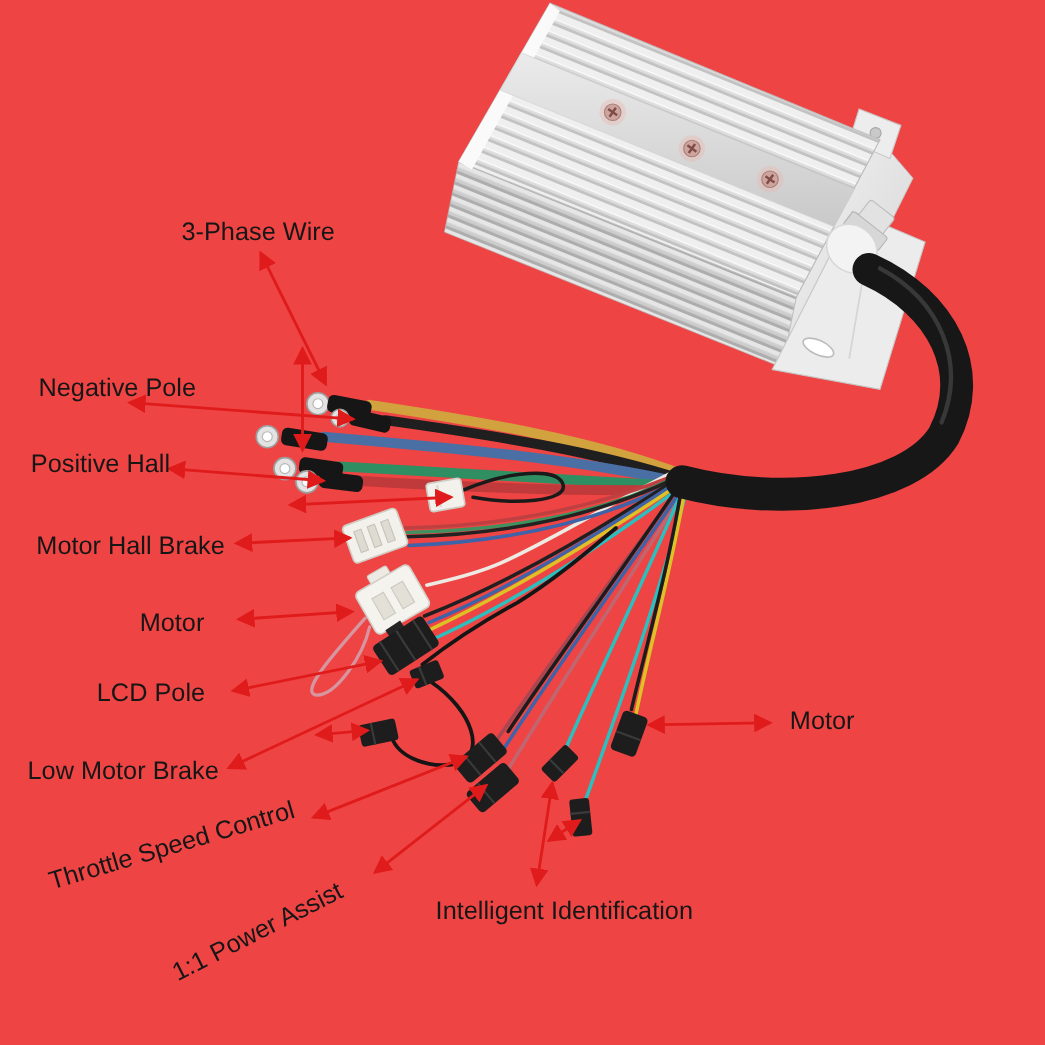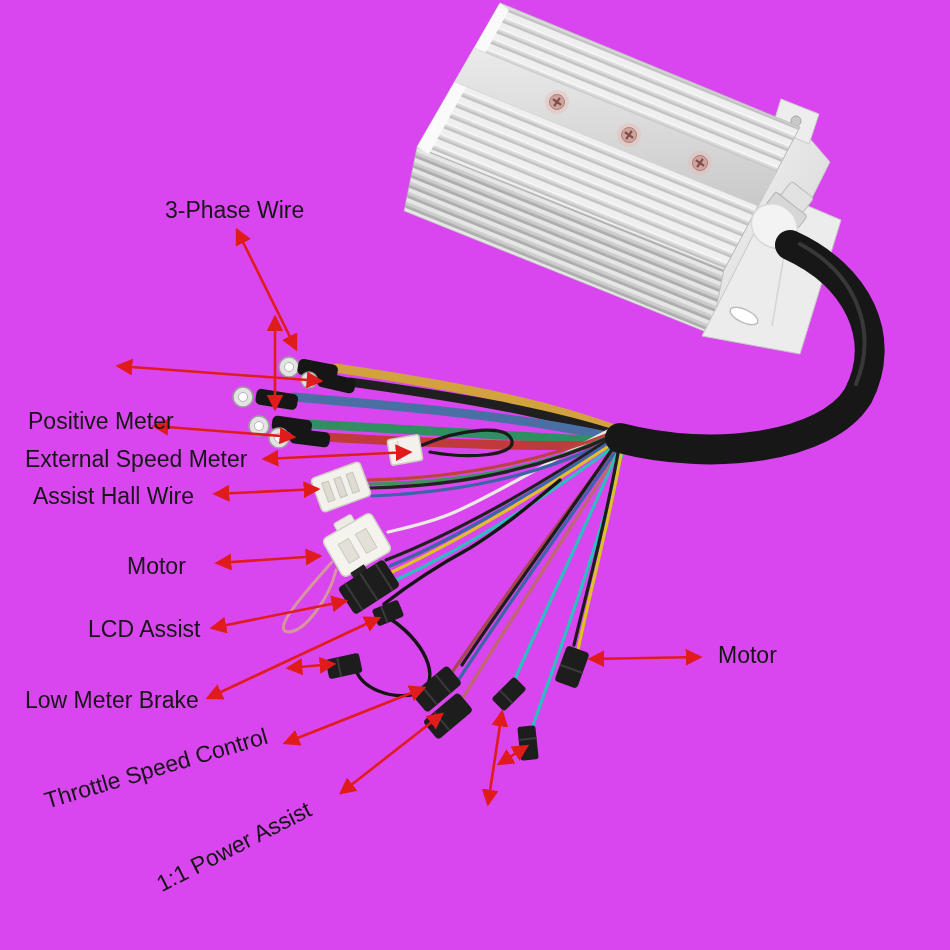--- a/index.html
+++ b/index.html
@@ -1,16 +1,16 @@
 <!DOCTYPE html>
 <html><head>
 <meta charset="utf-8">
 <style>
   html,body{margin:0;padding:0;background:#fff;}
-  .stage{position:relative;width:950px;height:950px;background:#d946ef;overflow:hidden;
+  .stage{position:relative;width:950px;height:950px;background:#ef4444;overflow:hidden;
          font-family:"Liberation Sans",sans-serif;}
   .stage svg{position:absolute;left:0;top:0;}
   .lbl{position:absolute;font-size:23px;line-height:26px;color:#161616;white-space:nowrap;
        font-family:"Liberation Sans",sans-serif;}
   .rot{transform-origin:0 50%;}
   .r16{transform:rotate(-16.5deg);}
   .r27{transform:rotate(-27deg);}
 </style>
 </head>
 <body>
@@ -226,23 +226,24 @@
     <line x1="208" y1="698" x2="379" y2="618" marker-start="url(#ah)" marker-end="url(#ah)"></line>
     <line x1="285" y1="743" x2="424" y2="688" marker-start="url(#ah)" marker-end="url(#ah)"></line>
     <line x1="341" y1="793" x2="442" y2="714" marker-start="url(#ah)" marker-end="url(#ah)"></line>
     <line x1="488" y1="804" x2="502" y2="712" marker-start="url(#ah)" marker-end="url(#ah)"></line>
     <line x1="499" y1="764" x2="527" y2="746" marker-start="url(#ah)" marker-end="url(#ah)"></line>
     <line x1="590" y1="659" x2="700" y2="657" marker-start="url(#ah)" marker-end="url(#ah)"></line>
   </g>
 </svg>
 
 <div class="lbl" style="left:165px;top:197px">3-Phase Wire</div>
-<div class="lbl" style="left:28px;top:408px">Positive Meter</div>
-<div class="lbl" style="left:25px;top:446px">External Speed Meter</div>
-<div class="lbl" style="left:33px;top:483px">Assist Hall Wire</div>
+<div class="lbl" style="left:35px;top:339px">Negative Pole</div>
+<div class="lbl" style="left:28px;top:408px">Positive Hall</div>
+<div class="lbl" style="left:33px;top:483px">Motor Hall Brake</div>
 <div class="lbl" style="left:127px;top:553px">Motor</div>
-<div class="lbl" style="left:88px;top:616px">LCD Assist</div>
-<div class="lbl" style="left:25px;top:687px">Low Meter Brake</div>
+<div class="lbl" style="left:88px;top:616px">LCD Pole</div>
+<div class="lbl" style="left:25px;top:687px">Low Motor Brake</div>
 <div class="lbl rot r16" style="left:45px;top:788px">Throttle Speed Control</div>
 <div class="lbl rot r27" style="left:158px;top:872px">1:1 Power Assist</div>
+<div class="lbl" style="left:396px;top:814px">Intelligent Identification</div>
 <div class="lbl" style="left:718px;top:642px">Motor</div>
 
 </div>
 
 </body></html>

